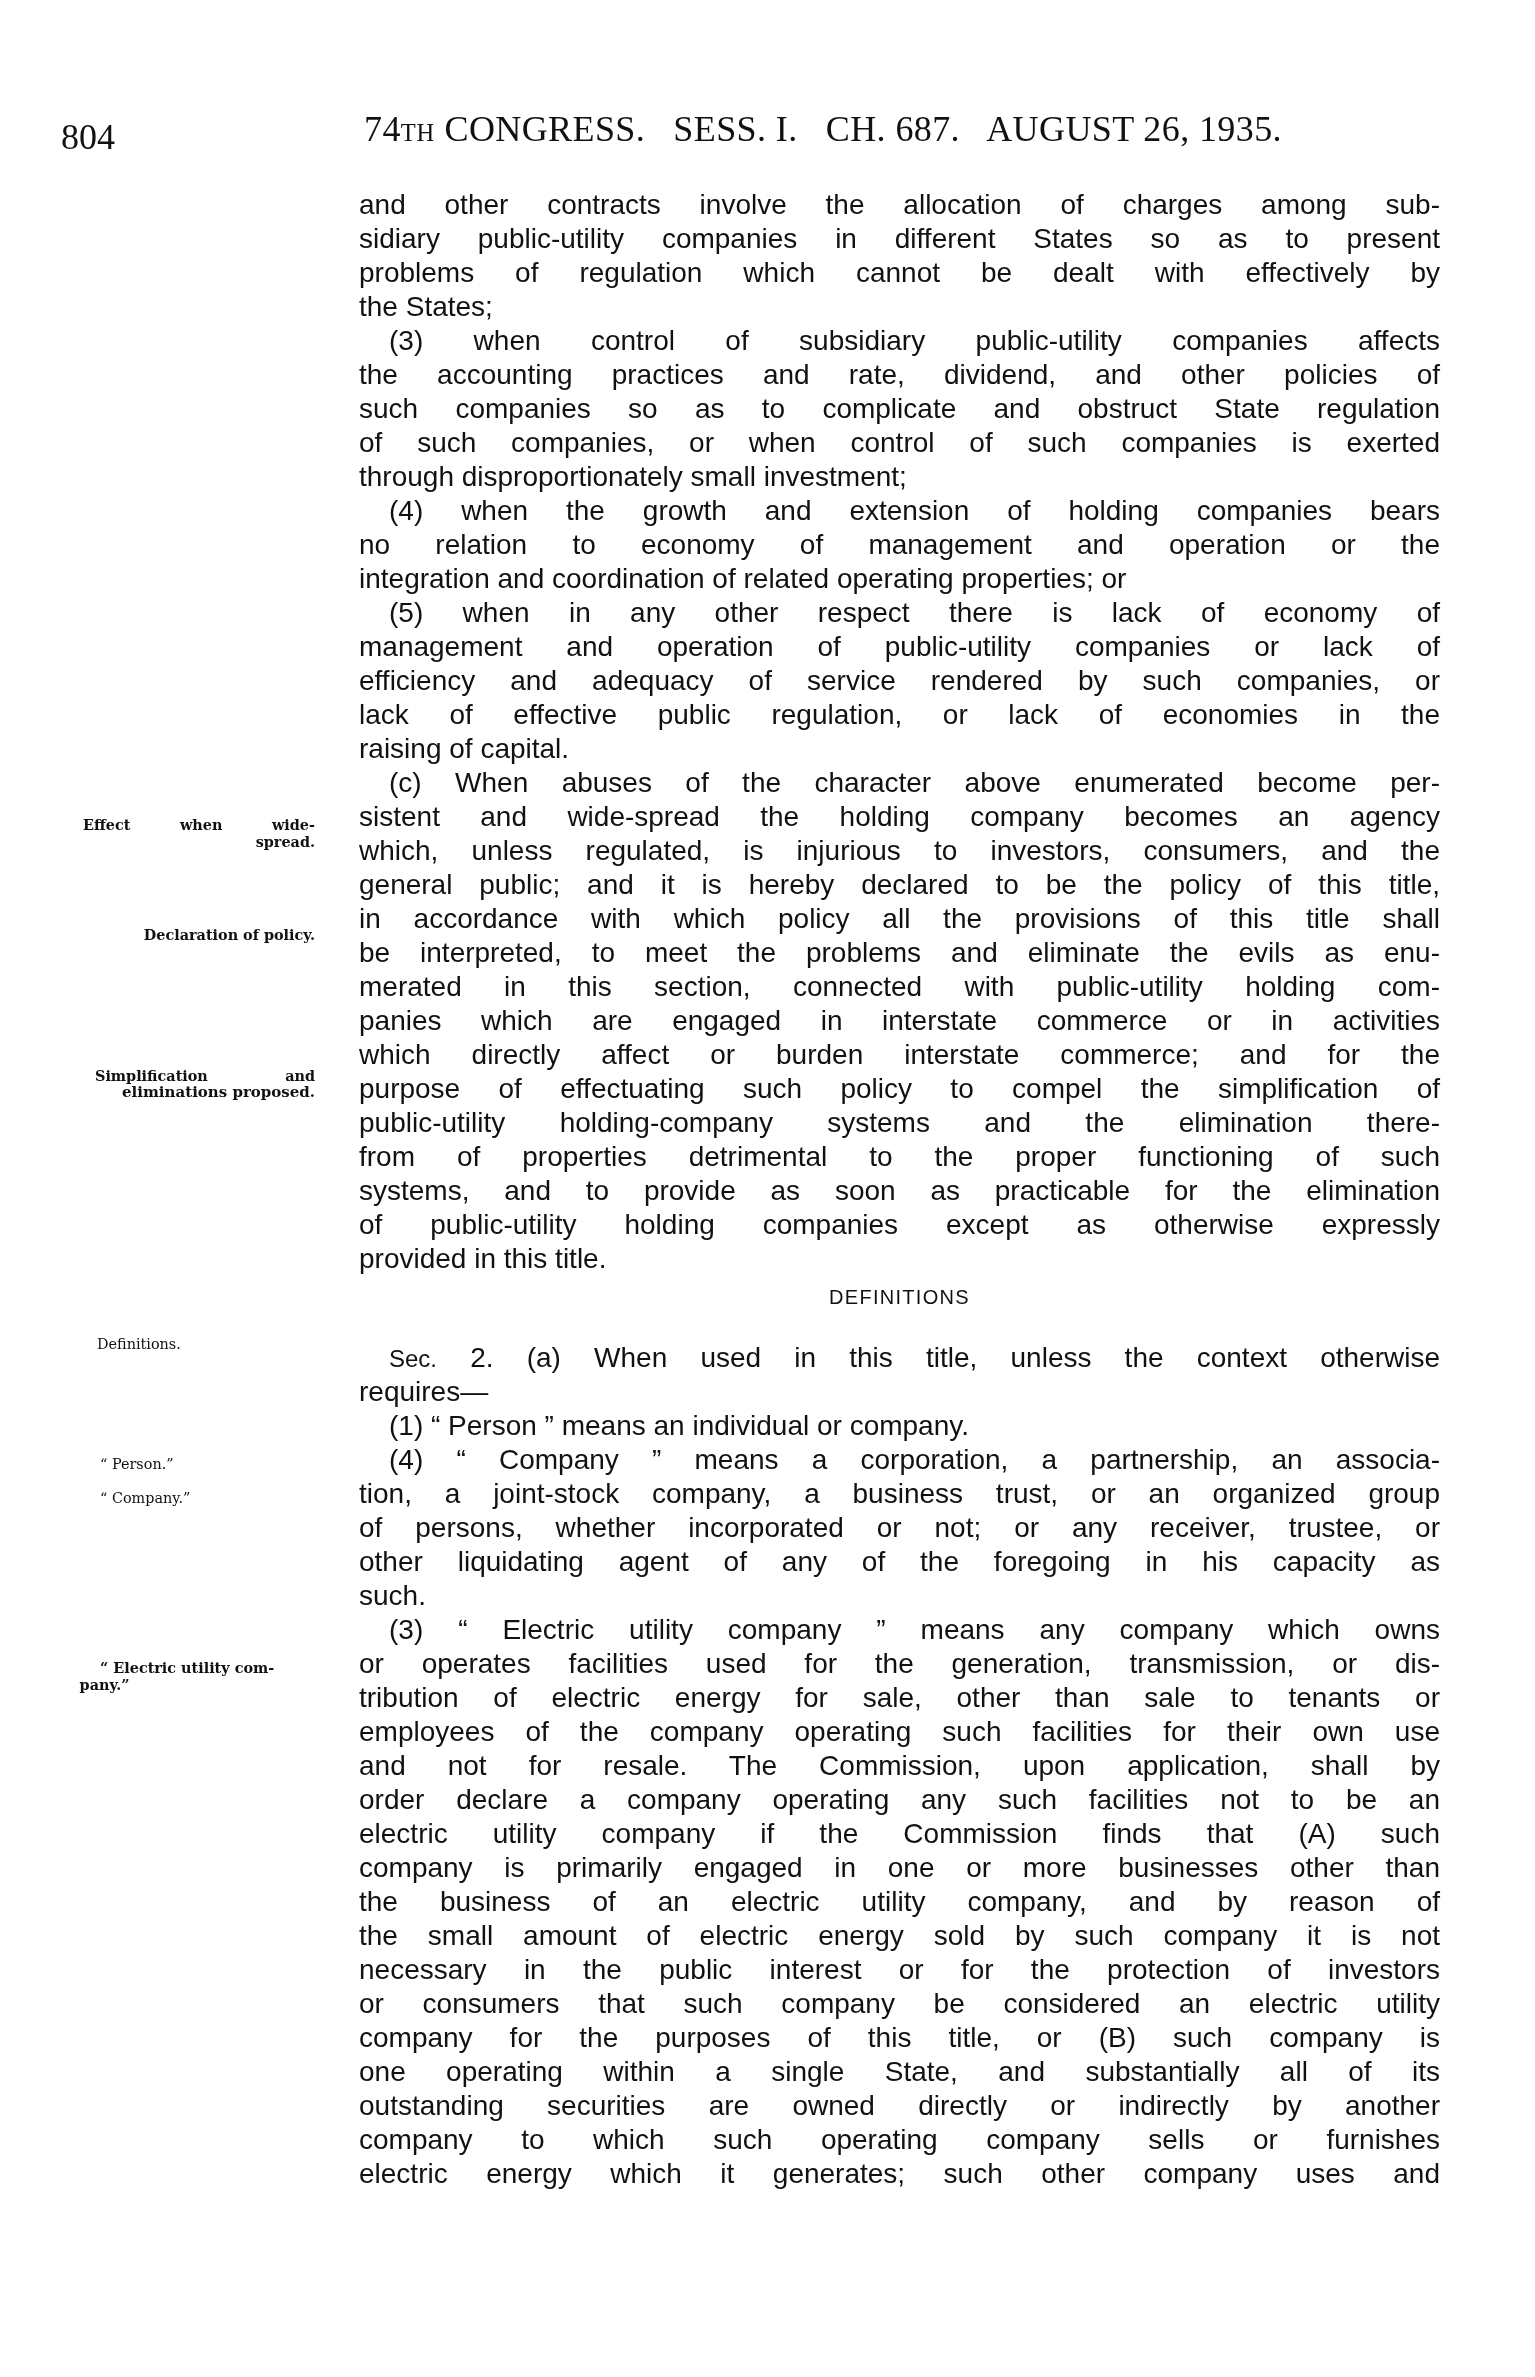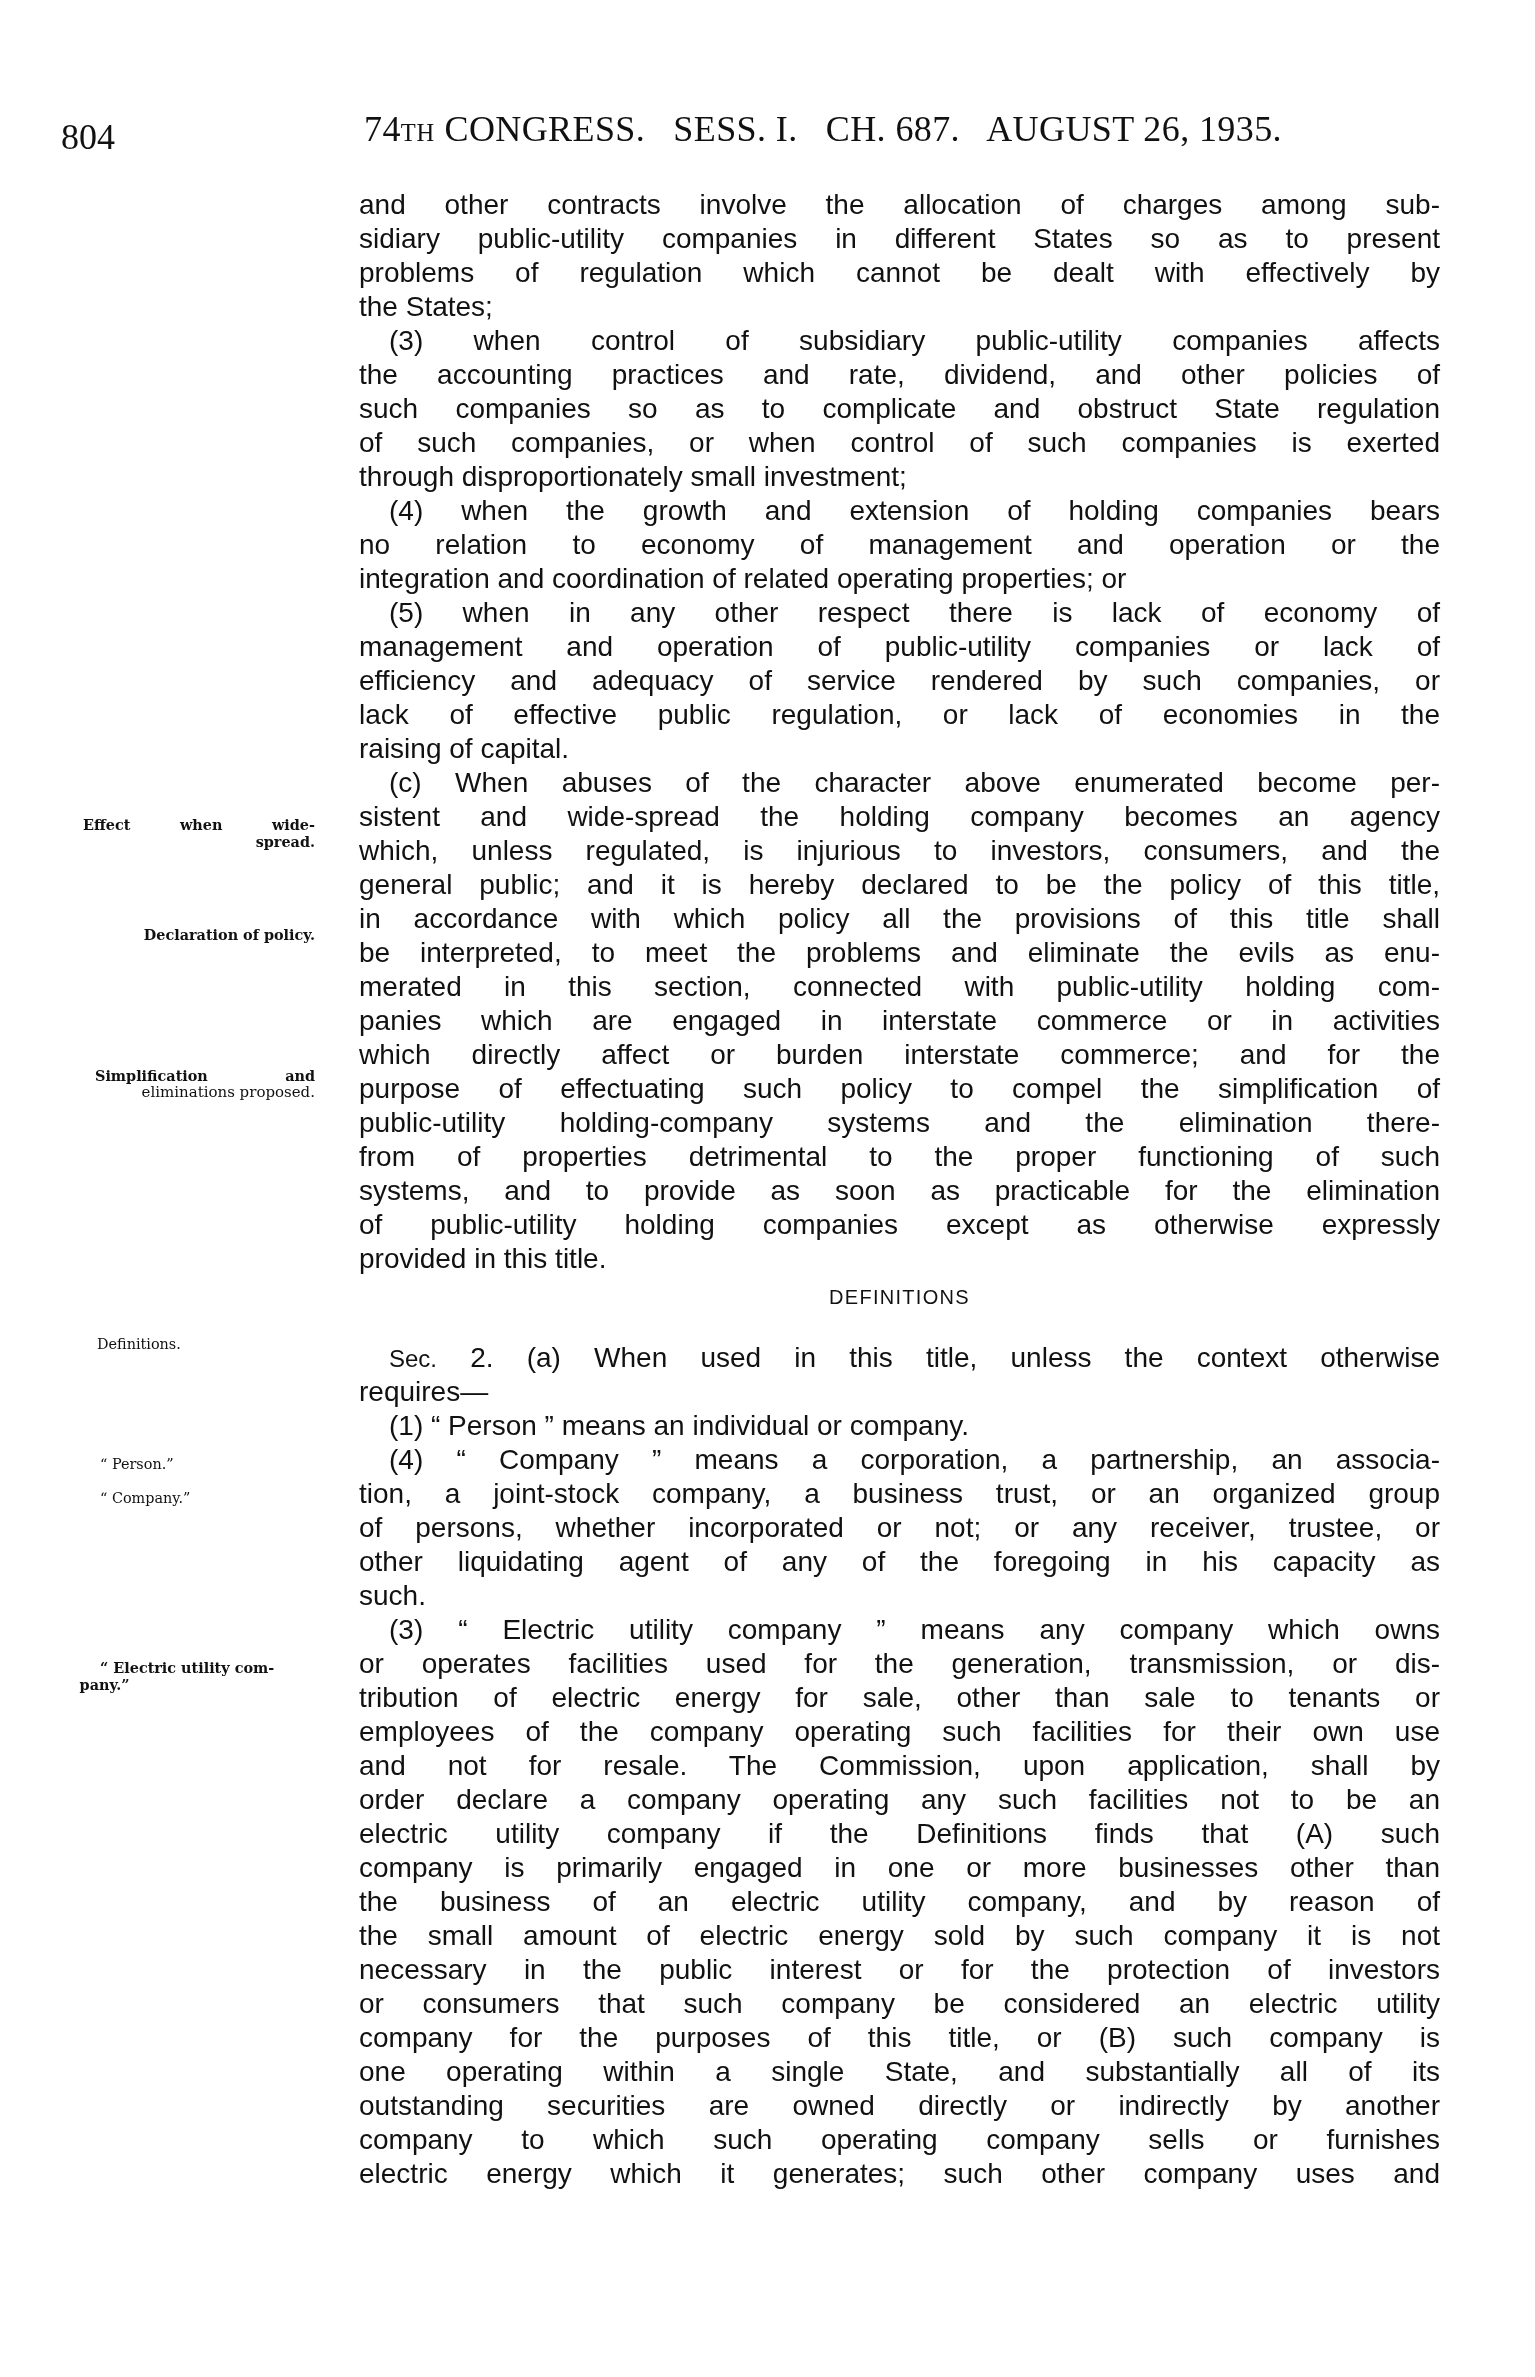--- a/index.html
+++ b/index.html
@@ -38,21 +38,21 @@
   <div class="margin-notes">
     <div class="note first-indent" style="top:816px">
       <span style="display:block;text-align:justify;text-align-last:justify">Effect when wide-</span>
       <span class="l2" style="margin-left:-22px">spread.</span>
     </div>
     <div class="note" style="top:926px">
       <span style="display:block;text-align:right">Declaration of policy.</span>
     </div>
     <div class="note" style="top:1067px">
       <span style="display:block;text-align:justify;text-align-last:justify;padding-left:34px">Simplification and</span>
-      <span style="display:block;text-align:center;font-weight:normal;font-size:15px">eliminations proposed.</span>
+      <span style="display:block;text-align:center;font-weight:bold;font-size:15px">eliminations proposed.</span>
     </div>
     <div class="note" style="top:1336px;text-align-last:left">
       <span style="display:block;text-align:left;padding-left:36px;font-weight:normal">Definitions.</span>
     </div>
     <div class="note" style="top:1456px;text-align-last:left">
       <span style="display:block;text-align:left;padding-left:39px;font-weight:normal">“ Person.”</span>
     </div>
     <div class="note" style="top:1490px;text-align-last:left">
       <span style="display:block;text-align:left;padding-left:39px;font-weight:normal">“ Company.”</span>
     </div>
@@ -107,21 +107,21 @@
           <span class="line">tion, a joint-stock company, a business trust, or an organized group</span>
           <span class="line">of persons, whether incorporated or not; or any receiver, trustee, or</span>
           <span class="line">other liquidating agent of any of the foregoing in his capacity as</span>
           <span class="line last">such.</span>
           <span class="line indent">(3) “ Electric utility company ” means any company which owns</span>
           <span class="line">or operates facilities used for the generation, transmission, or dis-</span>
           <span class="line">tribution of electric energy for sale, other than sale to tenants or</span>
           <span class="line">employees of the company operating such facilities for their own use</span>
           <span class="line">and not for resale.  The Commission, upon application, shall by</span>
           <span class="line">order declare a company operating any such facilities not to be an</span>
-          <span class="line">electric utility company if the Definitions finds that (A) such</span>
+          <span class="line">electric utility company if the Commission finds that (A) such</span>
           <span class="line">company is primarily engaged in one or more businesses other than</span>
           <span class="line">the business of an electric utility company, and by reason of</span>
           <span class="line">the small amount of electric energy sold by such company it is not</span>
           <span class="line">necessary in the public interest or for the protection of investors</span>
           <span class="line">or consumers that such company be considered an electric utility</span>
           <span class="line">company for the purposes of this title, or (B) such company is</span>
           <span class="line">one operating within a single State, and substantially all of its</span>
           <span class="line">outstanding securities are owned directly or indirectly by another</span>
           <span class="line">company to which such operating company sells or furnishes</span>
           <span class="line">electric energy which it generates; such other company uses and</span>

